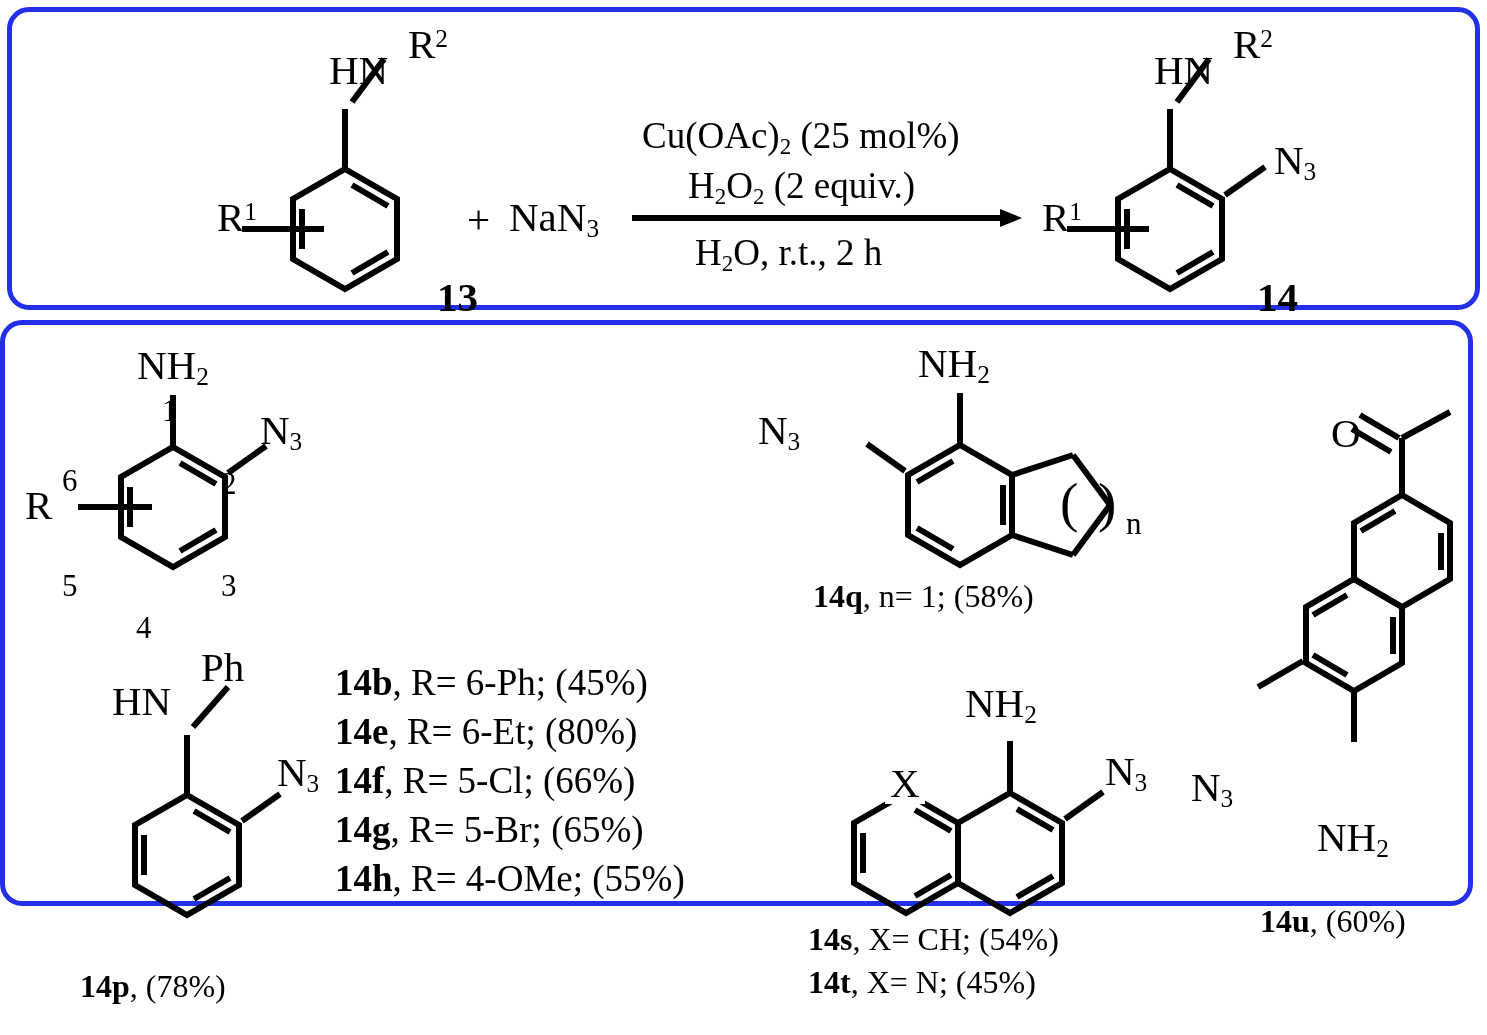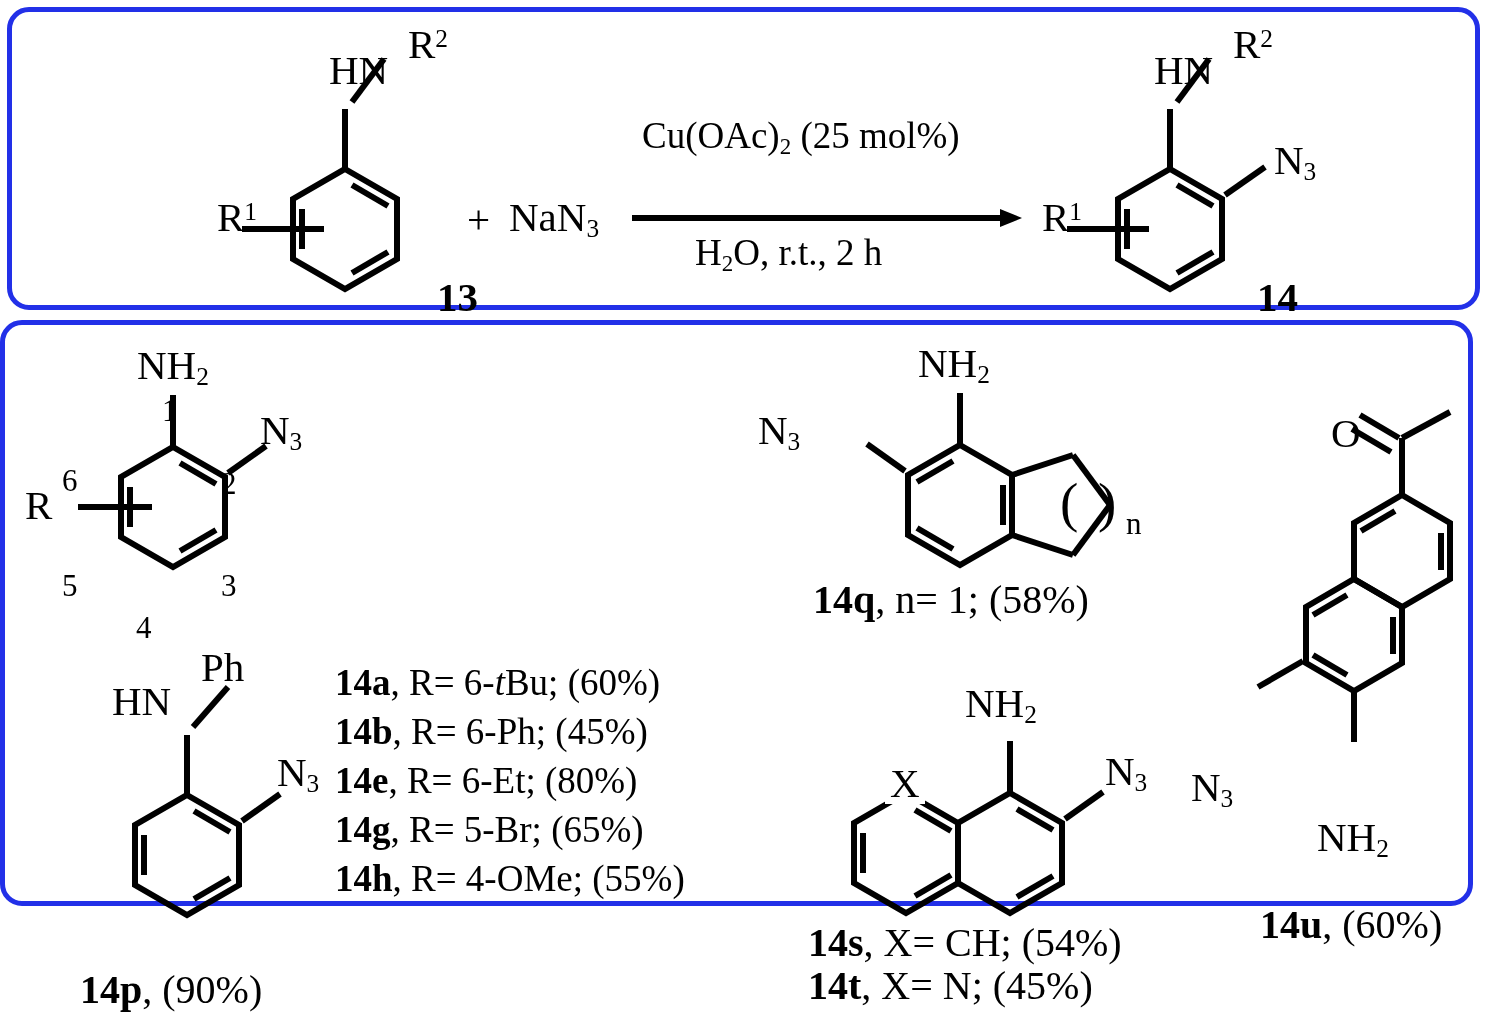--- a/index.html
+++ b/index.html
@@ -10,21 +10,21 @@
   #panel-scope{left:0;top:320px;width:1473px;height:586px;}
 
   svg{display:block;overflow:visible;}
   .bond{stroke:#000;stroke-width:6;fill:none;stroke-linecap:butt;}
   .arrowline{stroke:#000;stroke-width:6;fill:none;}
 
   .lbl{position:absolute;white-space:nowrap;line-height:1;}
   .atom{font-size:41px;}
   .num{font-size:31px;}
   .cond{font-size:37px;}
-  .cmpd{font-size:40px;font-family:Liberation Serif, serif;}
+  .cmpd{font-size:32px;font-family:Liberation Serif, serif;}
   .cmpdb{font-weight:bold;}
   .listitem{font-size:37px;white-space:nowrap;}
   .listitem b{font-weight:bold;}
   sub{font-size:0.62em;vertical-align:-0.25em;}
   sup{font-size:0.62em;vertical-align:0.45em;}
   .ital{font-style:italic;}
   .lblnum{font-size:41px;font-weight:bold;}
   #list-block{position:absolute;left:330px;top:336px;}
   #list-block .listitem{margin-bottom:6px;height:43px;}
 </style>
@@ -49,20 +49,21 @@
   </svg>
   <div class="lbl atom" style="left:317px;top:38px;"><span>HN</span></div>
   <div class="lbl atom" style="left:396px;top:12px;">R<sup>2</sup></div>
   <div class="lbl atom" style="left:205px;top:185px;">R<sup>1</sup></div>
   <div class="lbl lblnum" style="left:425px;top:265px;">13</div>
 
   <div class="lbl atom" style="left:455px;top:187px;">+</div>
   <div class="lbl atom" style="left:497px;top:185px;">NaN<sub>3</sub></div>
 
   <div class="lbl cond" style="left:630px;top:105px;text-align:center;">Cu(OAc)<sub>2</sub> (25 mol%)</div>
+  <div class="lbl cond" style="left:676px;top:155px;">H<sub>2</sub>O<sub>2</sub> (2 equiv.)</div>
   <svg width="390" height="30" style="position:absolute;left:620px;top:197px;">
     <line class="arrowline" x1="0" y1="9" x2="368" y2="9"></line>
     <polygon points="368,0 390,9 368,18" fill="#000"></polygon>
   </svg>
   <div class="lbl cond" style="left:683px;top:222px;">H<sub>2</sub>O, r.t., 2 h</div>
 
   <svg width="300" height="290" style="position:absolute;left:1015px;top:5px;">
     <line class="bond" x1="150" y1="85" x2="182" y2="42"></line>
     <line class="bond" x1="143" y1="92" x2="143" y2="152"></line>
     <polygon class="bond" points="143,152 195,182 195,242 143,272 91,242 91,182"></polygon>
@@ -95,41 +96,41 @@
   <div class="lbl atom" style="left:255px;top:85px;">N<sub>3</sub></div>
   <div class="lbl atom" style="left:20px;top:160px;">R</div>
   <div class="lbl num" style="left:157px;top:70px;">1</div>
   <div class="lbl num" style="left:216px;top:143px;">2</div>
   <div class="lbl num" style="left:216px;top:245px;">3</div>
   <div class="lbl num" style="left:131px;top:287px;">4</div>
   <div class="lbl num" style="left:57px;top:245px;">5</div>
   <div class="lbl num" style="left:57px;top:140px;">6</div>
 
   <div id="list-block">
-    <div class="listitem"><b>14a</b>, <span>R= 6-</span><span class="ital">t</span><span>Bu</span>; <span>(60%)</span></div>
     <div class="listitem"><b>14b</b>, <span>R= 6-Ph;</span> <span>(45%)</span></div>
     <div class="listitem"><b>14e</b>, <span>R= 6-Et;</span> <span>(80%)</span></div>
+    <div class="listitem"><b>14f</b>, <span>R= 5-Cl;</span> <span>(66%)</span></div>
     <div class="listitem"><b>14g</b>, <span>R= 5-Br;</span> <span>(65%)</span></div>
     <div class="listitem"><b>14h</b>, <span>R= 4-OMe;</span> <span>(55%)</span></div>
 
   </div>
 
   <svg width="290" height="300" style="position:absolute;left:45px;top:330px;">
     <line class="bond" x1="143" y1="72" x2="178" y2="32"></line>
     <line class="bond" x1="137" y1="80" x2="137" y2="140"></line>
     <polygon class="bond" points="137,140 189,170 189,230 137,260 85,230 85,170"></polygon>
     <line class="bond" x1="144" y1="156" x2="180" y2="177"></line>
     <line class="bond" x1="180" y1="223" x2="144" y2="244"></line>
     <line class="bond" x1="94" y1="180" x2="94" y2="220"></line>
     <line class="bond" x1="192" y1="166" x2="230" y2="139"></line>
   </svg>
   <div class="lbl atom" style="left:107px;top:356px;">HN</div>
   <div class="lbl atom" style="left:196px;top:322px;">Ph</div>
   <div class="lbl atom" style="left:272px;top:427px;">N<sub>3</sub></div>
-  <div class="lbl cmpd" style="left:75px;top:645px;"><b class="cmpdb">14p</b><span>, (90%)</span></div>
+  <div class="lbl cmpd" style="left:75px;top:645px;"><b class="cmpdb">14p</b><span>, (78%)</span></div>
 
   <svg width="400" height="290" style="position:absolute;left:780px;top:20px;">
 
     <line class="bond" x1="175" y1="48" x2="175" y2="100"></line>
 
     <polygon class="bond" points="175,100 227,130 227,190 175,220 123,190 123,130"></polygon>
 
     <line class="bond" x1="168" y1="116" x2="132" y2="137"></line>
     <line class="bond" x1="132" y1="183" x2="168" y2="204"></line>
     <line class="bond" x1="218" y1="140" x2="218" y2="180"></line>

